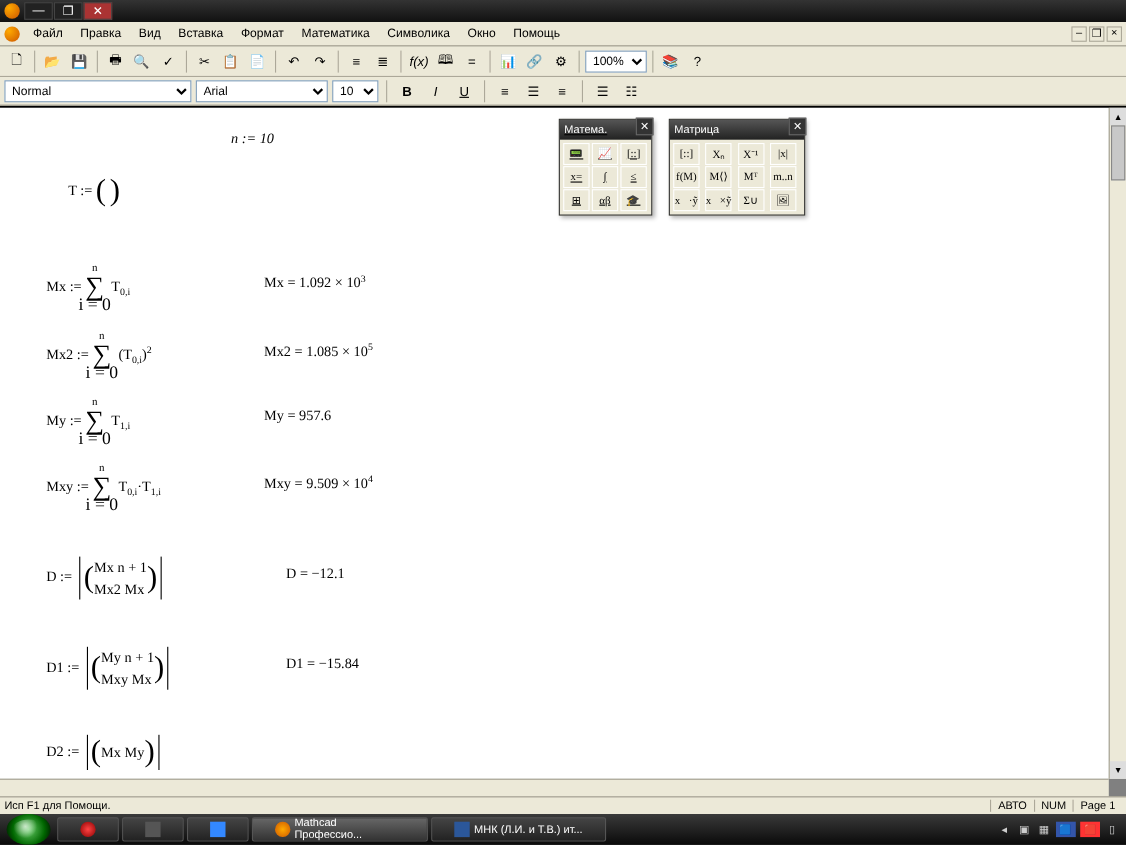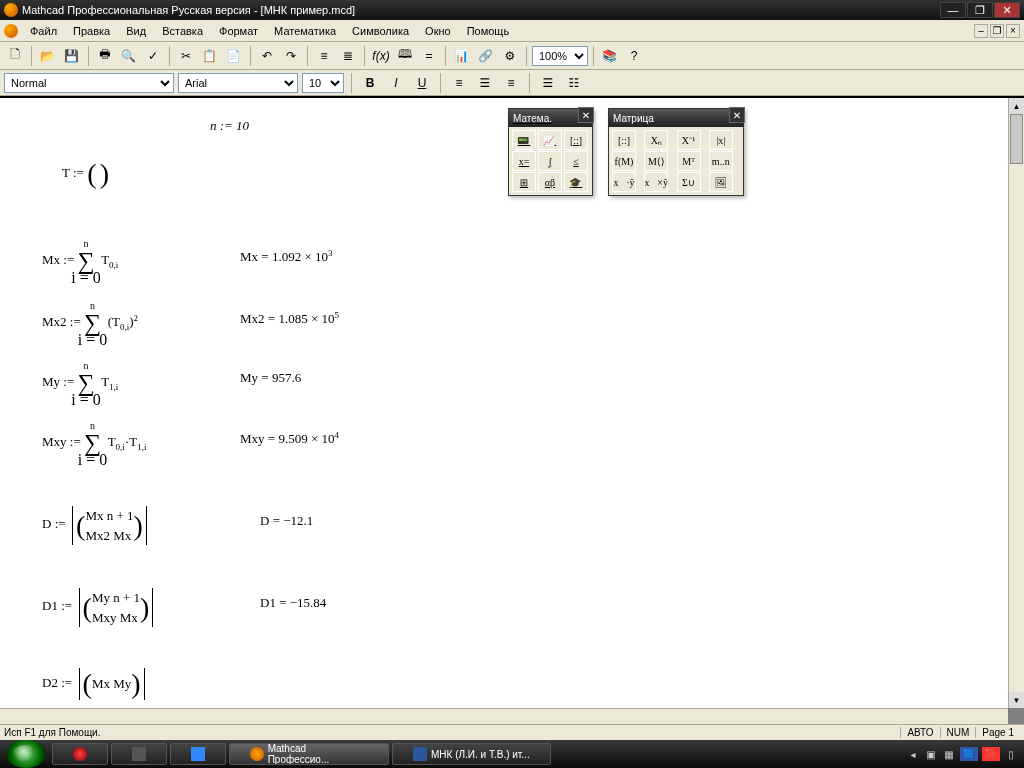--- a/index.html
+++ b/index.html
@@ -48,21 +48,21 @@
 .matrix-wrap { display: inline-block; vertical-align: middle; }
 .matrix-row { display: block; text-align: left; line-height: 1.5; }
 .det-bar { display: inline-block; border-left: 1px solid #000; border-right: 1px solid #000; padding: 0 3px; vertical-align: middle; }
 
 .palette { position: absolute; width: 85px; background: #ece9d8; border: 1px solid #333; box-shadow: 2px 2px 4px rgba(0,0,0,0.3); }
 .palette .p-title { height: 18px; background: linear-gradient(#555, #222); color: #fff; font-size: 10px; padding: 2px 4px; display: flex; align-items: center; position: relative; }
 .palette .p-close { position: absolute; right: -2px; top: -2px; width: 16px; height: 16px; background: #333; color: #fff; display: flex; align-items: center; justify-content: center; font-size: 10px; border: 1px solid #666; }
 .palette .p-body { display: grid; grid-template-columns: repeat(3, 1fr); gap: 1px; padding: 3px; }
 .palette .p-cell { width: 24px; height: 20px; background: #ece9d8; border: 1px solid #fff; display: flex; align-items: center; justify-content: center; font-size: 10px; font-family: "Times New Roman"; }
 .palette.matrix .p-body { grid-template-columns: repeat(4, 1fr); }
-.palette.matrix { width: 136px; }
+.palette.matrix { width: 124px; }
 .palette.matrix .p-cell { width: 24px; }
 
 .statusbar { position: absolute; bottom: 28px; left: 0; right: 0; height: 16px; background: #ece9d8; border-top: 1px solid #aca899; display: flex; align-items: center; font-size: 10px; padding: 0 4px; text-align: right; }
 .statusbar .spacer { flex: 1; }
 .statusbar .cell { border-left: 1px solid #aca899; padding: 0 6px; }
 
 .taskbar { position: absolute; bottom: 0; left: 0; right: 0; height: 28px; background: linear-gradient(#3a3a3a, #0a0a0a); display: flex; align-items: center; }
 .start-btn { width: 40px; height: 28px; background: radial-gradient(circle at 50% 50%, #66cc66 0%, #006600 60%, #000 100%); border-radius: 50%; margin: 0 6px; position: relative; }
 .start-btn::after { content: ""; position: absolute; inset: 5px; background: radial-gradient(circle at 40% 35%, rgba(255,255,255,0.7), transparent 50%); border-radius: 50%; }
 .task-btn { height: 22px; background: linear-gradient(#444, #222); color: #fff; font-size: 10px; padding: 0 20px; display: flex; align-items: center; margin-right: 3px; border-radius: 2px; border: 1px solid #555; gap: 4px; max-width: 160px; overflow: hidden; }
@@ -70,21 +70,20 @@
 .task-icon { width: 14px; height: 14px; }
 .tray { margin-left: auto; display: flex; align-items: center; gap: 4px; padding-right: 6px; color: #ccc; font-size: 10px; }
 .tray .t-icon { width: 14px; height: 14px; display: flex; align-items: center; justify-content: center; }
 .tray .lang { background: #3355aa; width: 18px; height: 14px; font-size: 9px; display: flex; align-items: center; justify-content: center; color: #fff; }
 </style>
 </head>
 <body>
 
 <div class="titlebar">
   <div class="app-icon"></div>
-  <div class="title-text">Mathcad Профессиональная Русская версия - [МНК пример.mcd]</div>
   <div class="win-btns">
     <div class="win-btn">—</div>
     <div class="win-btn">❐</div>
     <div class="win-btn close">✕</div>
   </div>
 </div>
 
 <div class="menubar">
   <div class="sys-icon"></div>
   <span class="menu-item">Файл</span>

